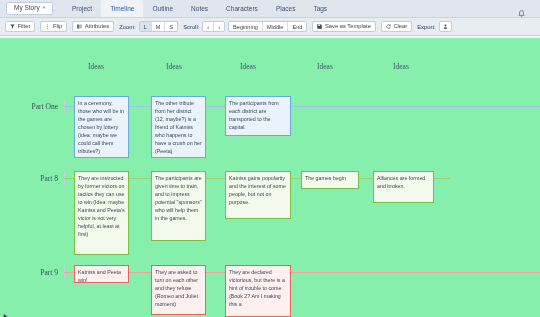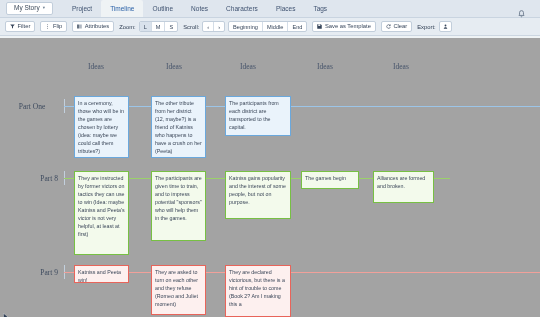--- a/index.html
+++ b/index.html
@@ -106,21 +106,21 @@
   }
   .seg > div:last-child { border-right: none; }
   .seg > div.on { background: #d9e2ec; }
   .group { display: flex; align-items: center; gap: 3px; }
 
   
   .canvas {
     position: absolute;
     top: 38px; left: 0;
     width: 540px; height: 279px;
-    background: #a3a3a3;
+    background: #86efac;
     overflow: hidden;
   }
   .colhead {
     position: absolute;
     font-size: 7.5px;
     color: #45536a;
     font-family: "Liberation Serif", serif;
     white-space: nowrap;
   }
   .rowlabel {
@@ -287,21 +287,21 @@
 </div>
 
 <div class="canvas">
 
   <div class="colhead" style="left:88px;  top:24px;">Ideas</div>
   <div class="colhead" style="left:166px; top:24px;">Ideas</div>
   <div class="colhead" style="left:240px; top:24px;">Ideas</div>
   <div class="colhead" style="left:317px; top:24px;">Ideas</div>
   <div class="colhead" style="left:393px; top:24px;">Ideas</div>
 
-  <div class="rowlabel" style="left:6px; top:64px; width:52px;text-align:center;">Part One</div>
+  <div class="rowlabel" style="left:6px; top:64px; width:52px;">Part One</div>
   <div class="rowtick" style="left:64px; top:61px; height:14px;"></div>
 
   <div class="hline" style="left:64px; top:68px; width:10px; background:#9cc5e8;"></div>
   <div class="hline" style="left:129px; top:68px; width:22px; background:#9cc5e8;"></div>
   <div class="hline" style="left:206px; top:68px; width:19px; background:#9cc5e8;"></div>
   <div class="hline" style="left:291px; top:68px; width:249px; background:#9cc5e8;"></div>
 
   <div class="card blue" style="left:74px; top:58px; width:55px; height:62px;">In a ceremony, those who will be in the games are chosen by lottery (idea: maybe we could call them tributes?)</div>
   <div class="card blue" style="left:151px; top:58px; width:55px; height:62px;">The other tribute from her district (12, maybe?) is a friend of Katniss who happens to have a crush on her (Peeta)</div>
   <div class="card blue" style="left:225px; top:58px; width:66px; height:40px;">The participants from each district are transported to the capital.</div>

